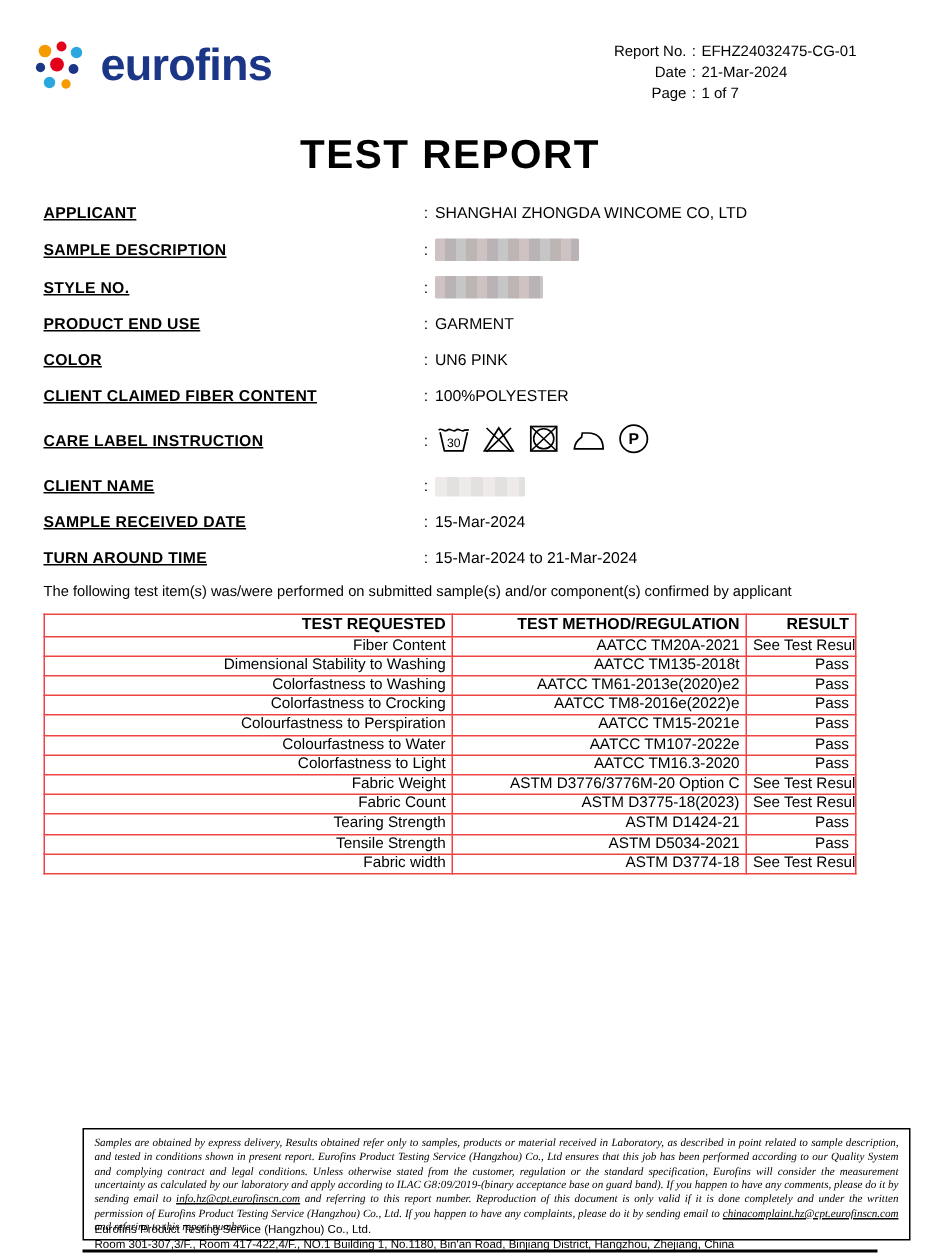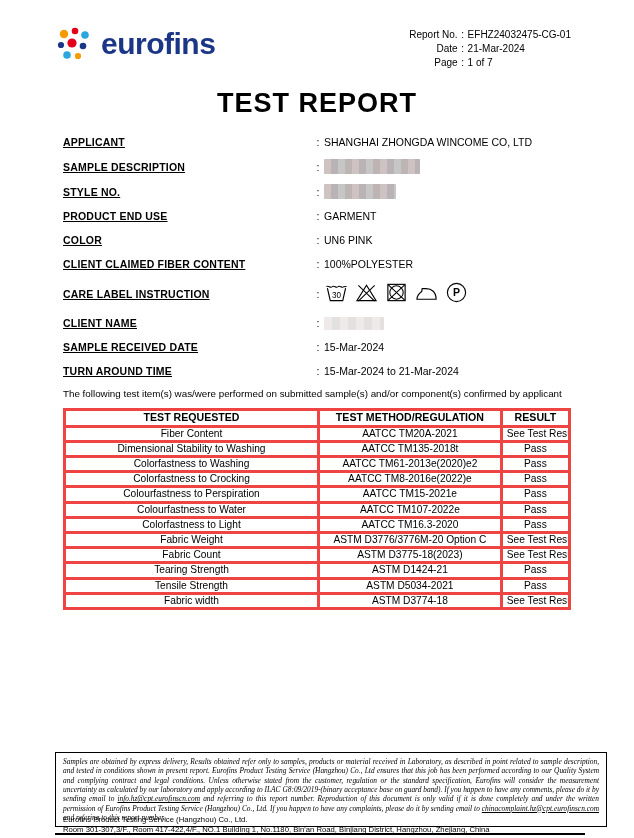--- a/index.html
+++ b/index.html
@@ -1,21 +1,21 @@
 <!DOCTYPE html>
 <html><head>
 <meta charset="utf-8">
 <style>
   * { box-sizing: border-box; margin: 0; padding: 0; }
   html, body { background: #ffffff; }
   body {
     width: 634px; height: 838px; position: relative; overflow: hidden;
     font-family: "Liberation Sans", sans-serif; color: #000; font-size: 10.5px;
   }
-  .page { padding: 24px 63px 0 63px; }
+  .page { padding: 24px 63px 0 29px; }
 
   
   .header { display: flex; justify-content: space-between; align-items: flex-start; height: 58px; }
   .logo { display: flex; align-items: center; gap: 6px; margin-left: -8px; }
   .brand { font-size: 30px; font-weight: bold; color: #1c3687; letter-spacing: -0.5px; }
   .meta { display: grid; grid-template-columns: 62px 10px auto; font-size: 10px; line-height: 14px; margin-top: 4px; min-width: 150px; }
   .m-label { text-align: right; }
   .m-colon { text-align: center; }
 
   
@@ -30,21 +30,21 @@
     display: inline-block; height: 15px; vertical-align: middle; border-radius: 1px;
     background: repeating-linear-gradient(90deg, #cfc2c2 0 7px, #b9b3b6 7px 14px, #c6c6c6 14px 21px, #bdb4b4 21px 28px);
   }
   .redacted.light { background: repeating-linear-gradient(90deg, #eeeaea 0 8px, #e3e0e0 8px 16px); height: 13px; }
   .care-symbols { display: inline-flex; gap: 5px; }
   .care-symbols svg text { font-family: "Liberation Sans", sans-serif; }
 
   
   .intro { font-size: 9.8px; margin: 2px 0 9px 0; }
   table { border-collapse: collapse; width: 100%; table-layout: fixed; font-size: 10.2px; }
-  th, td { border: 3px solid #ef4444; padding: 0 4px; line-height: 12.2px; text-align: center; overflow: hidden; white-space: nowrap; }
+  th, td { border: 1px solid #ef4444; padding: 0 4px; line-height: 12.2px; text-align: right; overflow: hidden; white-space: nowrap; }
   th { font-weight: bold; font-size: 10.6px; line-height: 13.5px; }
 
   
   .disclaimer {
     position: absolute; left: 55px; width: 552px; top: 752px;
     border: 1px solid #000; padding: 4px 7px;
     font-family: "Liberation Serif", serif; font-style: italic;
     font-size: 7.4px; line-height: 1.26; text-align: justify;
   }
   .disclaimer a { color: #000; text-decoration: underline; }

